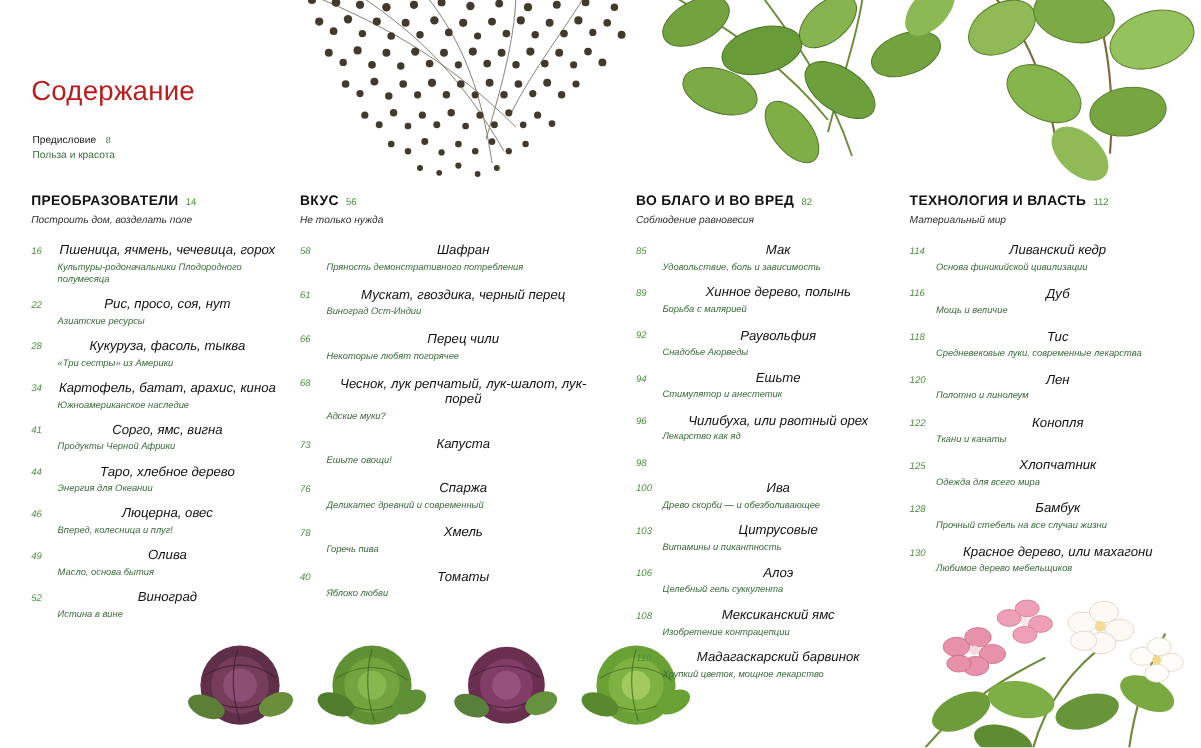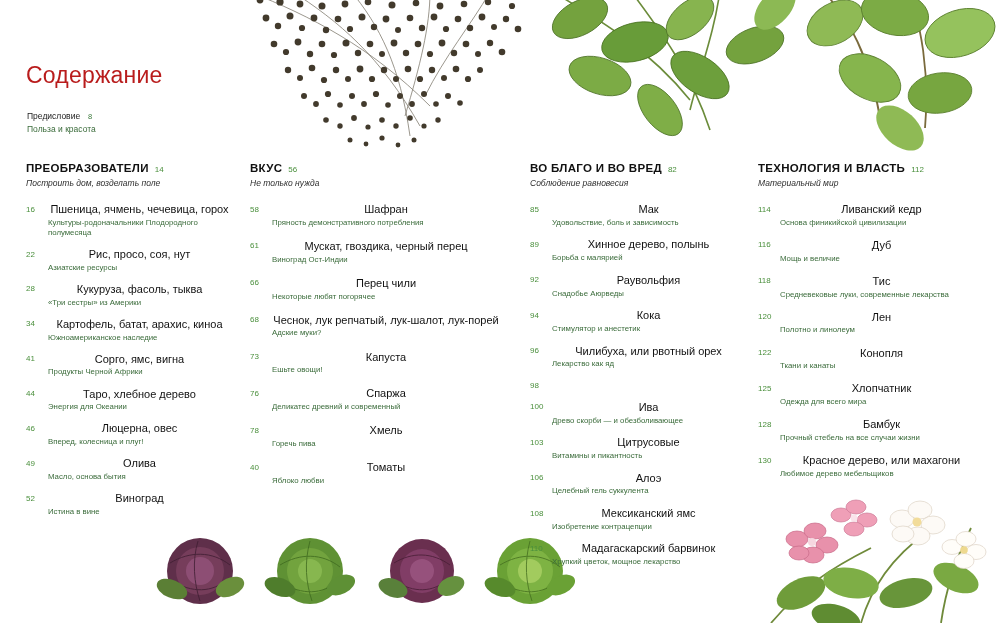--- a/index.html
+++ b/index.html
@@ -97,20 +97,21 @@
     font-style: italic;
     color: #2f2f2f;
     margin-top: 1px;
     margin-bottom: 14px;
     line-height: 1.3;
   }
 
   .entry {
     display: flex;
     margin-bottom: 9px;
+    font-style: italic;
   }
   .entry-num {
     width: 22px;
     flex: 0 0 22px;
     font-size: 8px;
     color: #4a8f3c;
     padding-top: 1.5px;
   }
   .entry-body { flex: 1 1 auto; }
   .entry-title {
@@ -596,21 +597,21 @@
       <div class="entry">
         <div class="entry-num">92</div>
         <div class="entry-body">
           <div class="entry-title">Раувольфия</div>
           <div class="entry-sub">Снадобье Аюрведы</div>
         </div>
       </div>
       <div class="entry">
         <div class="entry-num">94</div>
         <div class="entry-body">
-          <div class="entry-title">Кока</div>
+          <div class="entry-title">Ешьте</div>
           <div class="entry-sub">Стимулятор и анестетик</div>
         </div>
       </div>
       <div class="entry">
         <div class="entry-num">96</div>
         <div class="entry-body">
           <div class="entry-title">Чилибуха, или рвотный орех</div>
           <div class="entry-sub">Лекарство как яд</div>
         </div>
       </div>

